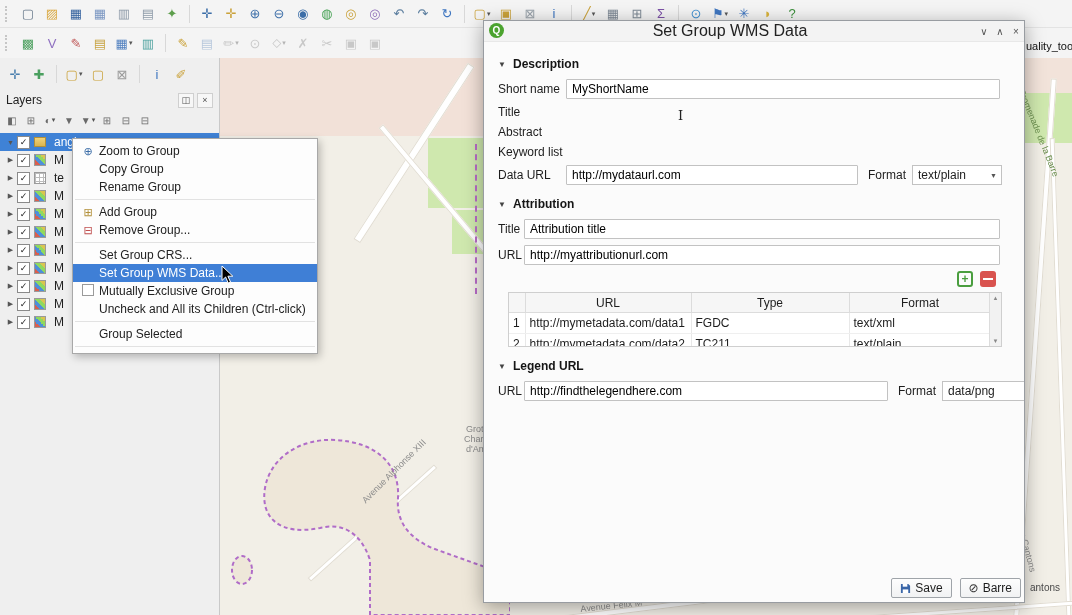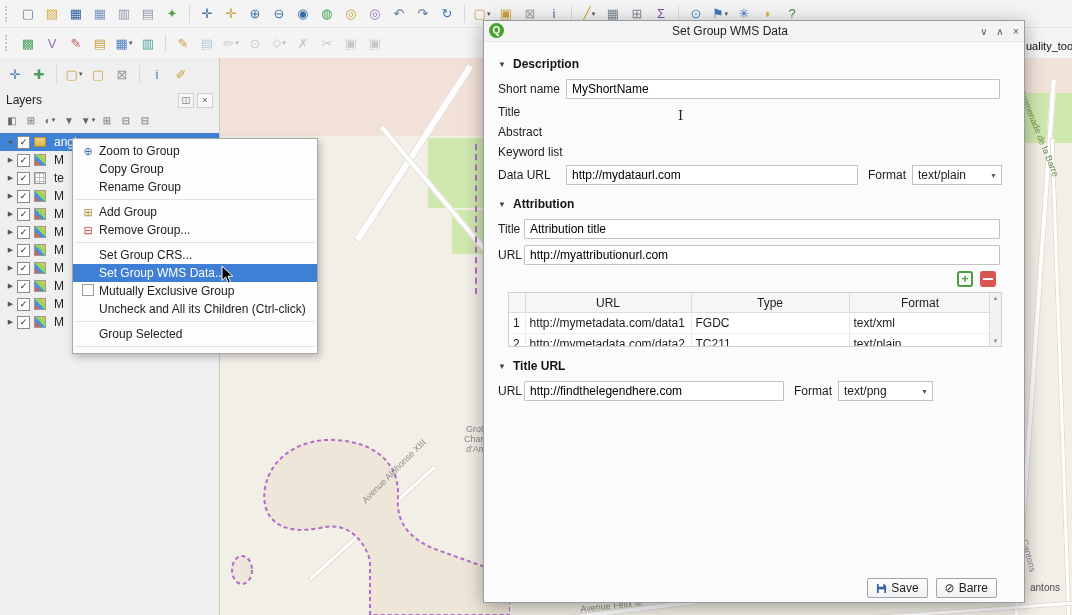--- a/index.html
+++ b/index.html
@@ -60,21 +60,21 @@
   .mi-sub{margin-left:auto;font-size:7px;color:#444;}
   .mcb{display:inline-block;width:10px;height:10px;border:1px solid #9a9a9a;background:#fff;}
   .msep{border-top:1px solid #e2e2e2;margin:3px 2px;}
 
   
   #dialog{position:absolute;left:483px;top:20px;width:542px;height:583px;background:#fbfbfb;
           border:1px solid #989ca1;box-shadow:0 4px 18px rgba(0,0,0,.35);z-index:20;box-sizing:border-box;}
   #dlg-title{height:20px;background:#f3f3f3;border-bottom:1px solid #e8e8e8;display:flex;align-items:center;position:relative;}
   #qlogo{position:absolute;left:5px;top:2px;width:15px;height:15px;border-radius:50%;background:#4ba32e;
          color:#fff;font-weight:bold;font-size:10px;display:flex;align-items:center;justify-content:center;}
-  #dlg-title-text{flex:1;text-align:center;font-size:12px;color:#222;}
+  #dlg-title-text{flex:1;text-align:center;font-size:16px;color:#222;}
   .wbtn{width:16px;text-align:center;font-size:10px;color:#555;cursor:default;}
   #dlg-body{position:absolute;top:20px;left:0;right:0;bottom:0;padding:4px 24px 0 14px;overflow:hidden;}
   .sect{display:flex;align-items:center;gap:5px;font-weight:700;font-size:12px;color:#151515;margin:12px 0 8px;}
   .tri{font-size:8px;color:#444;width:10px;font-weight:400;}
   .frow{display:flex;align-items:center;margin-bottom:6px;position:relative;}
   .frow label{width:68px;flex:none;font-size:12px;color:#1d1d1d;}
   .frow.nw label{width:26px;}
   .txt{flex:1;height:20px;border:1px solid #c2c2c2;background:#fff;font-size:12px;padding:0 5px;
        font-family:"Liberation Sans",sans-serif;box-sizing:border-box;border-radius:1px;outline:none;}
   .txt.fixed{flex:none;}
@@ -93,21 +93,21 @@
   #metawrap{position:relative;margin-left:10px;width:494px;height:55px;overflow:hidden;
             border:1px solid #cfcfcf;background:#fff;box-sizing:border-box;}
   #metatable{border-collapse:collapse;width:482px;table-layout:fixed;}
   #metatable th{height:17px;font-weight:400;font-size:12px;background:#f6f6f6;border-right:1px solid #dcdcdc;
                 border-bottom:1px solid #dcdcdc;text-align:center;}
   #metatable td{height:20px;font-size:12px;border-right:1px solid #e8e8e8;border-bottom:1px solid #efefef;
                 padding:0 4px;white-space:nowrap;overflow:hidden;}
   .vscroll{position:absolute;right:0;top:0;bottom:0;width:12px;background:#f2f2f2;border-left:1px solid #dcdcdc;
            display:flex;flex-direction:column;justify-content:space-between;align-items:center;box-sizing:border-box;}
   .vscroll span{font-size:6px;color:#888;padding:2px 0;}
-  #actions{position:absolute;right:27px;bottom:4px;display:flex;gap:8px;align-items:flex-end;}
+  #actions{position:absolute;right:3px;bottom:4px;display:flex;gap:8px;align-items:flex-end;}
   .btn{height:20px;min-width:58px;border:1px solid #9fa4a9;background:linear-gradient(#fdfdfd,#f1f2f3);
        border-radius:2px;display:inline-flex;align-items:center;justify-content:center;gap:4px;
        font-size:12px;padding:0 8px;font-family:inherit;color:#1d1d1d;}
   .cglyph{font-size:12px;color:#333;}
 
   
   #cursor{position:absolute;left:221px;top:265px;z-index:40;}
 </style>
 </head>
 <body>
@@ -441,28 +441,28 @@
           </tbody>
       </table>
       <div class="vscroll">
         <span>▲</span>
         <span>▼</span>
       </div>
     </div>
 
     <div class="sect">
       <span class="tri">▼</span>
-      <span>Title URL</span>
+      <span>Legend URL</span>
     </div>
     <div class="frow nw">
       <label>URL</label>
-      <input class="txt fixed" style="width: 260px;" value="http://findthelegendhere.com">
+      <input class="txt fixed" style="width: 364px;" value="http://findthelegendhere.com">
       <span class="flabel">Format</span>
       <div class="combo" style="width:95px;">
-        <span class="combo-text">text/png</span>
+        <span class="combo-text">data/png</span>
         <span class="combo-arrow">▼</span>
       </div>
     </div>
 
     <div id="actions">
       <button class="btn">
         <svg width="11" height="11" viewBox="0 0 12 12">
             <path d="M1 1h8l2 2v8H1z" fill="#3a66a8"></path>
             <rect x="3" y="7" width="6" height="4" fill="#fff"></rect>
             <rect x="3" y="1" width="5" height="3" fill="#fff"></rect>

